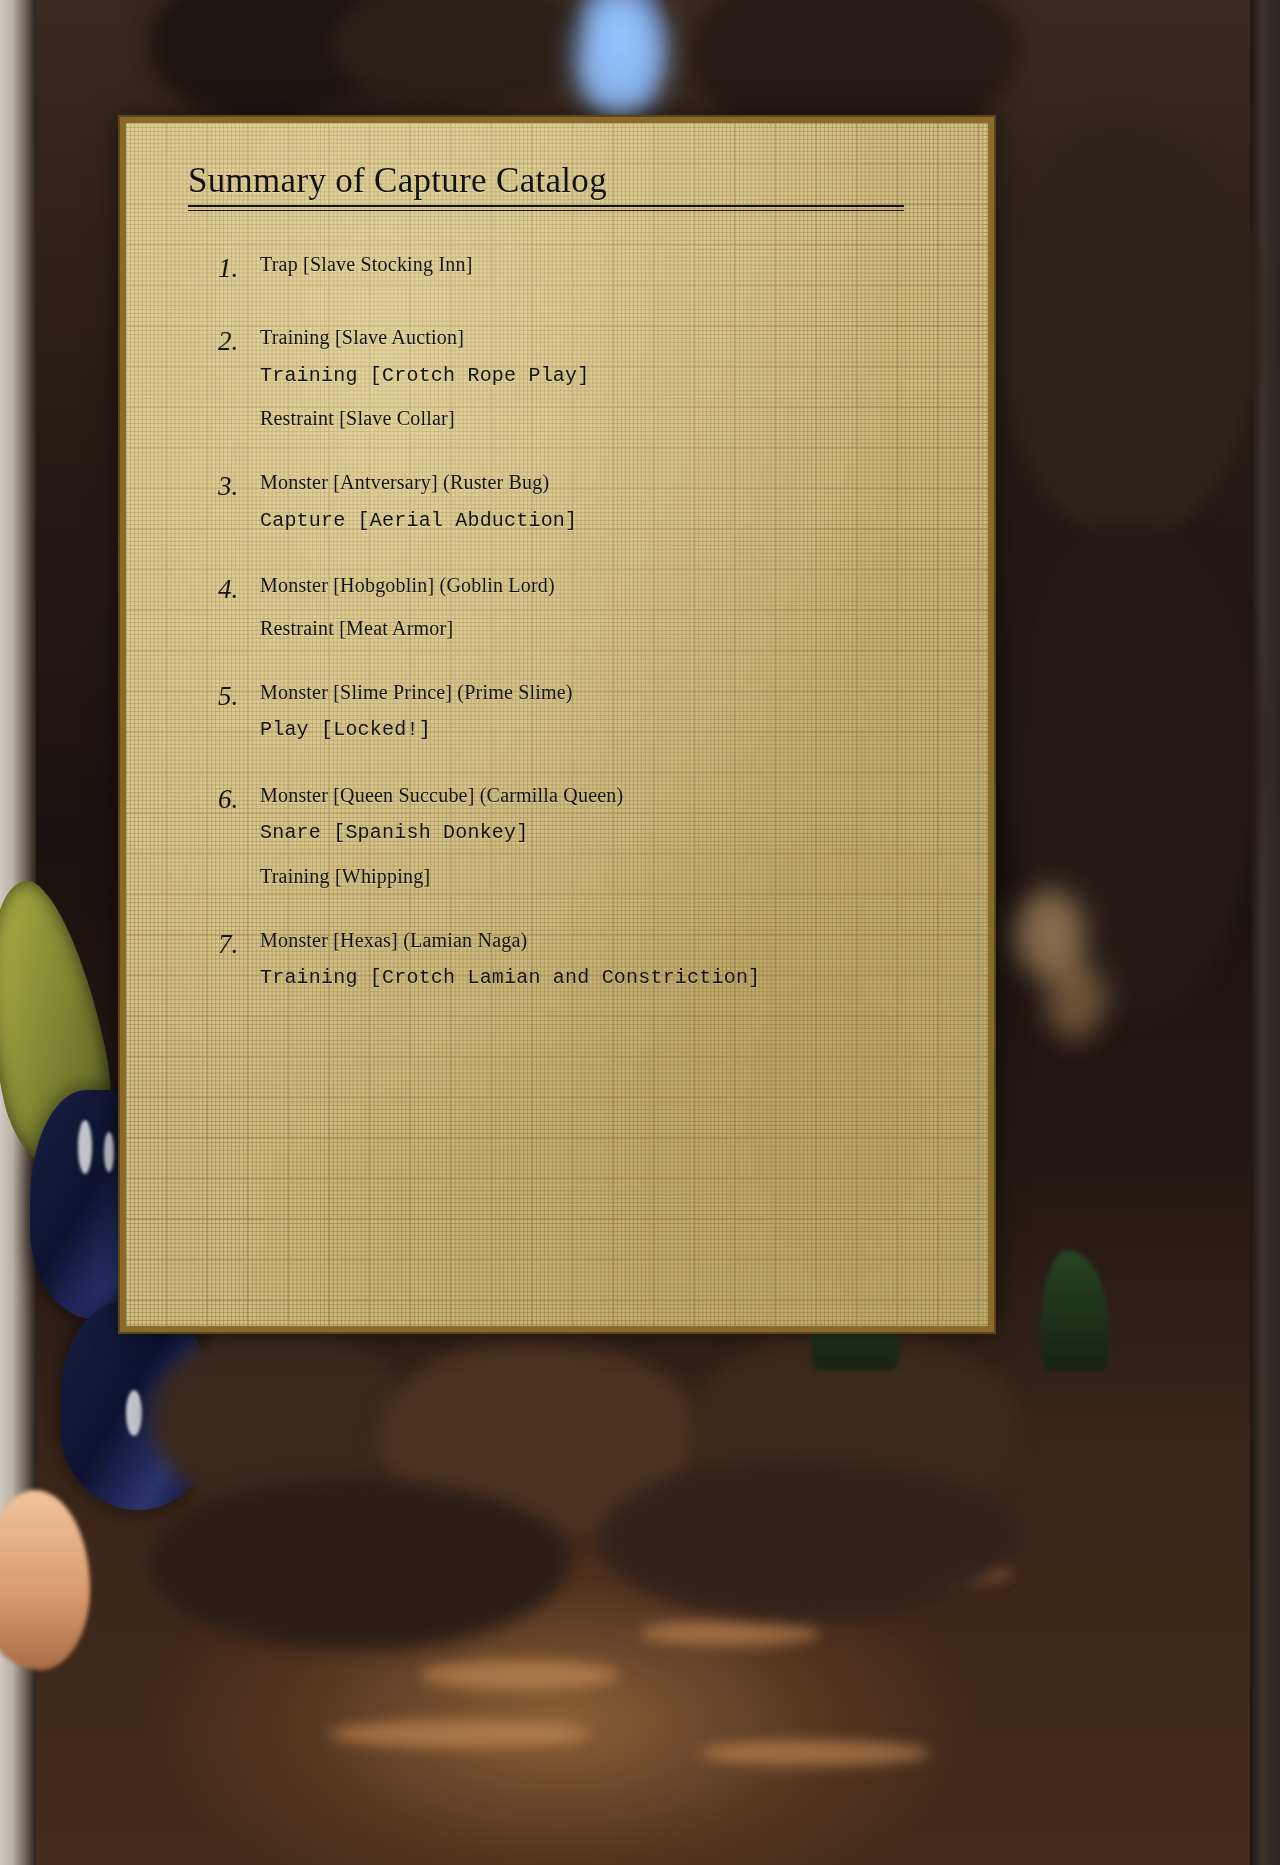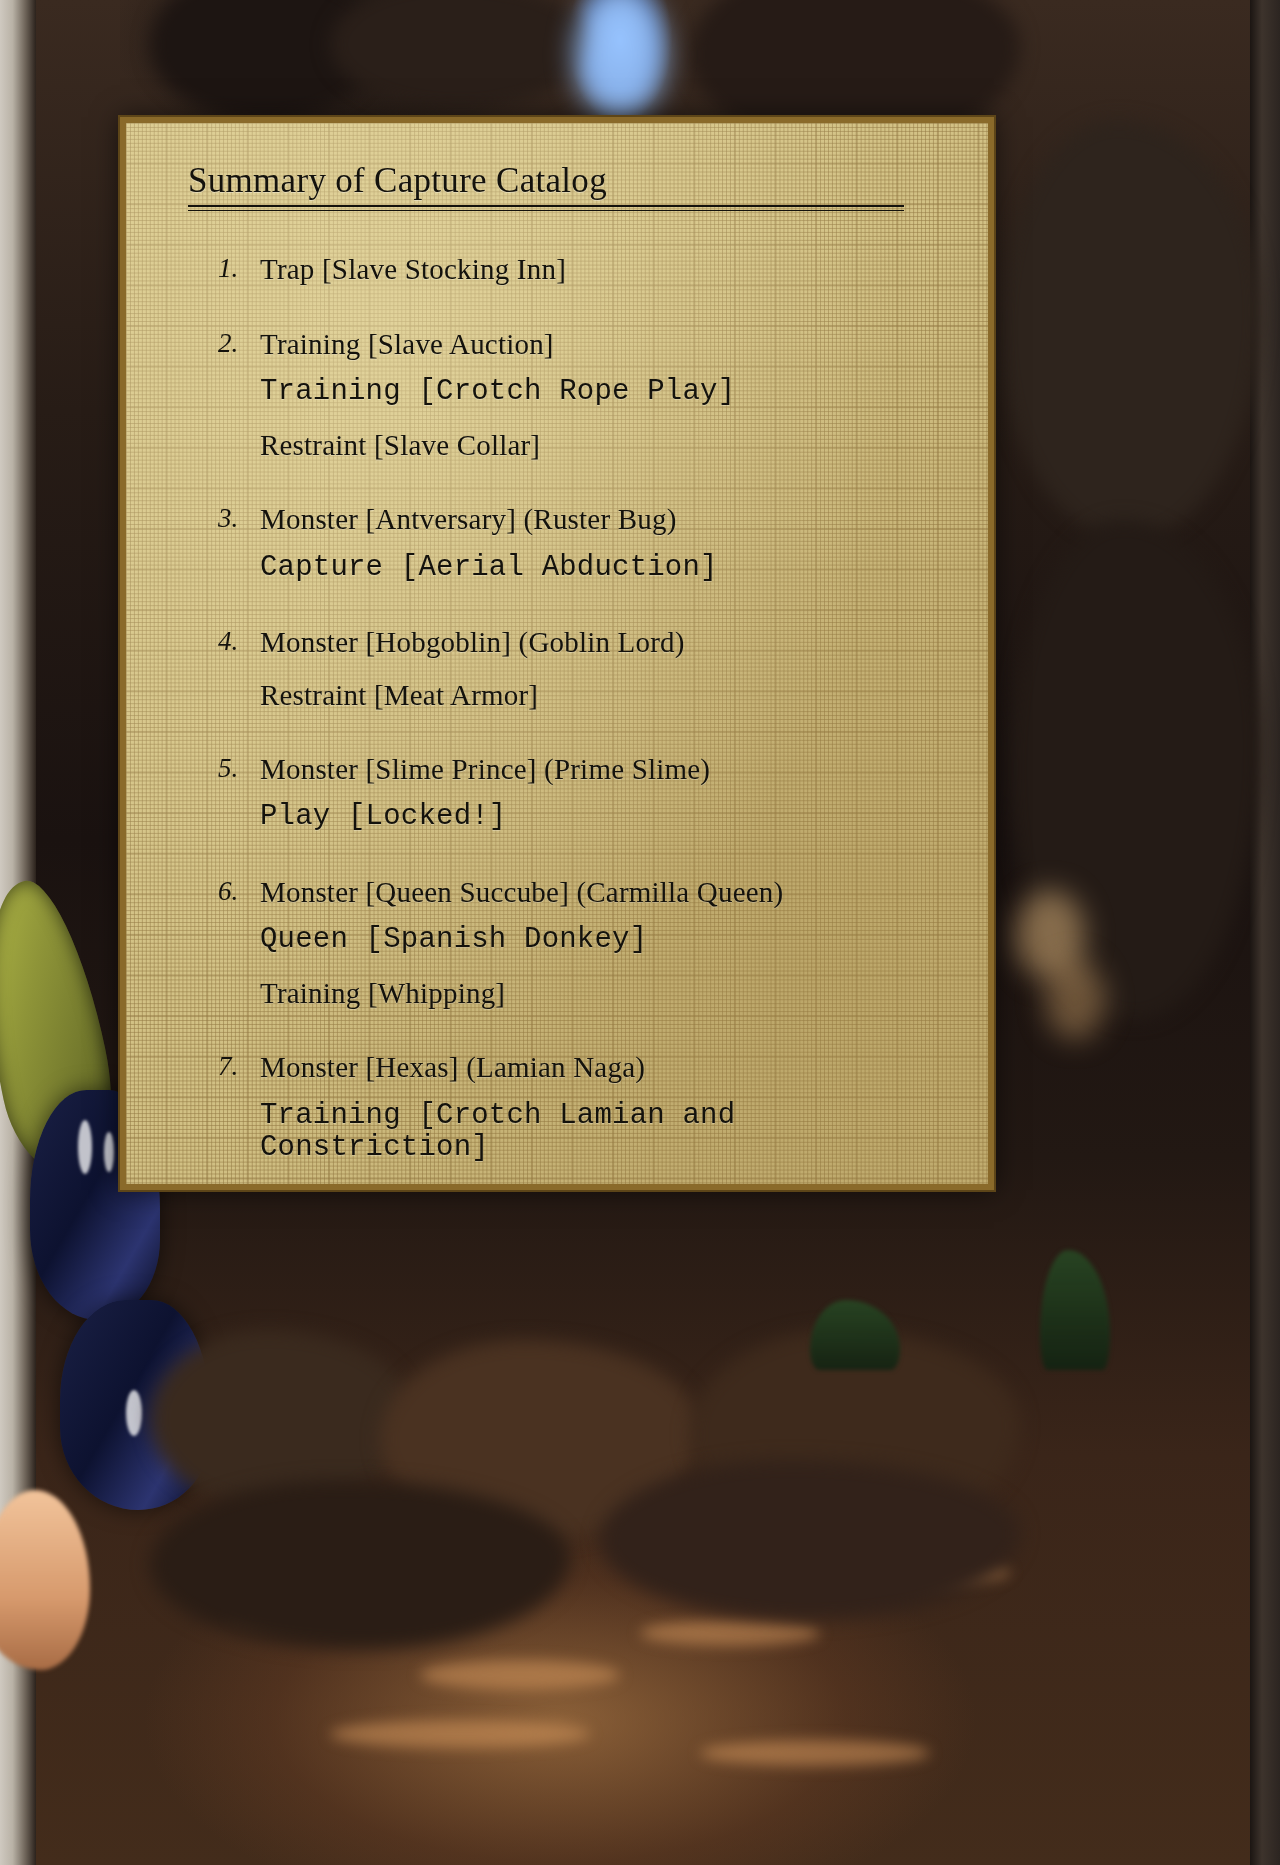--- a/index.html
+++ b/index.html
@@ -88,21 +88,21 @@
     border-radius: 50%;
     filter: blur(7px);
   }
 
   
   .parchment {
     position: absolute;
     left: 120px;
     top: 117px;
     width: 874px;
-    height: 1073px;
+    height: 1215px;
     box-sizing: border-box;
     border: 6px solid #8a6a2a;
     outline: 2px solid #5d4518;
     background-color: #d8c88c;
     background-image:
       
       repeating-linear-gradient(0deg, rgba(120,90,40,0.55) 0px, rgba(120,90,40,0.55) 1px, rgba(0,0,0,0) 1px, rgba(0,0,0,0) 4px),
       repeating-linear-gradient(90deg, rgba(120,90,40,0.55) 0px, rgba(120,90,40,0.55) 1px, rgba(0,0,0,0) 1px, rgba(0,0,0,0) 4px);
     background-size: 100% 40.6px, 40.6px 100%;
     box-shadow: 0 0 26px rgba(0,0,0,0.6);
@@ -152,21 +152,21 @@
     font-style: italic;
     font-size: 27px;
     padding-left: 44px;
     box-sizing: border-box;
     font-family: "Liberation Serif", serif;
   }
   .entry .lines {
     flex: 1 1 auto;
   }
   .entry .line {
-    font-size: 29px;
+    font-size: 20px;
     line-height: 1.12;
     letter-spacing: 0.2px;
     text-shadow: 0 1px 0 rgba(255,255,255,0.25);
   }
   .entry .line.gap {
     margin-top: 16px;
     font-family: Liberation Mono, monospace;
   }
   .entry .line.tight {
     margin-top: 20px;
@@ -260,21 +260,21 @@
       <div class="lines">
         <div class="line">Monster [Slime Prince] (Prime Slime)</div>
         <div class="line gap">Play [Locked!]</div>
       </div>
     </div>
 
     <div class="entry">
       <div class="num">6.</div>
       <div class="lines">
         <div class="line">Monster [Queen Succube] (Carmilla Queen)</div>
-        <div class="line gap">Queen [Spanish Donkey]</div>
+        <div class="line gap">Snare [Spanish Donkey]</div>
         <div class="line tight">Training [Whipping]</div>
       </div>
     </div>
 
     <div class="entry">
       <div class="num">7.</div>
       <div class="lines">
         <div class="line">Monster [Hexas] (Lamian Naga)</div>
         <div class="line gap">Training [Crotch Lamian and Constriction]</div>
       </div>

